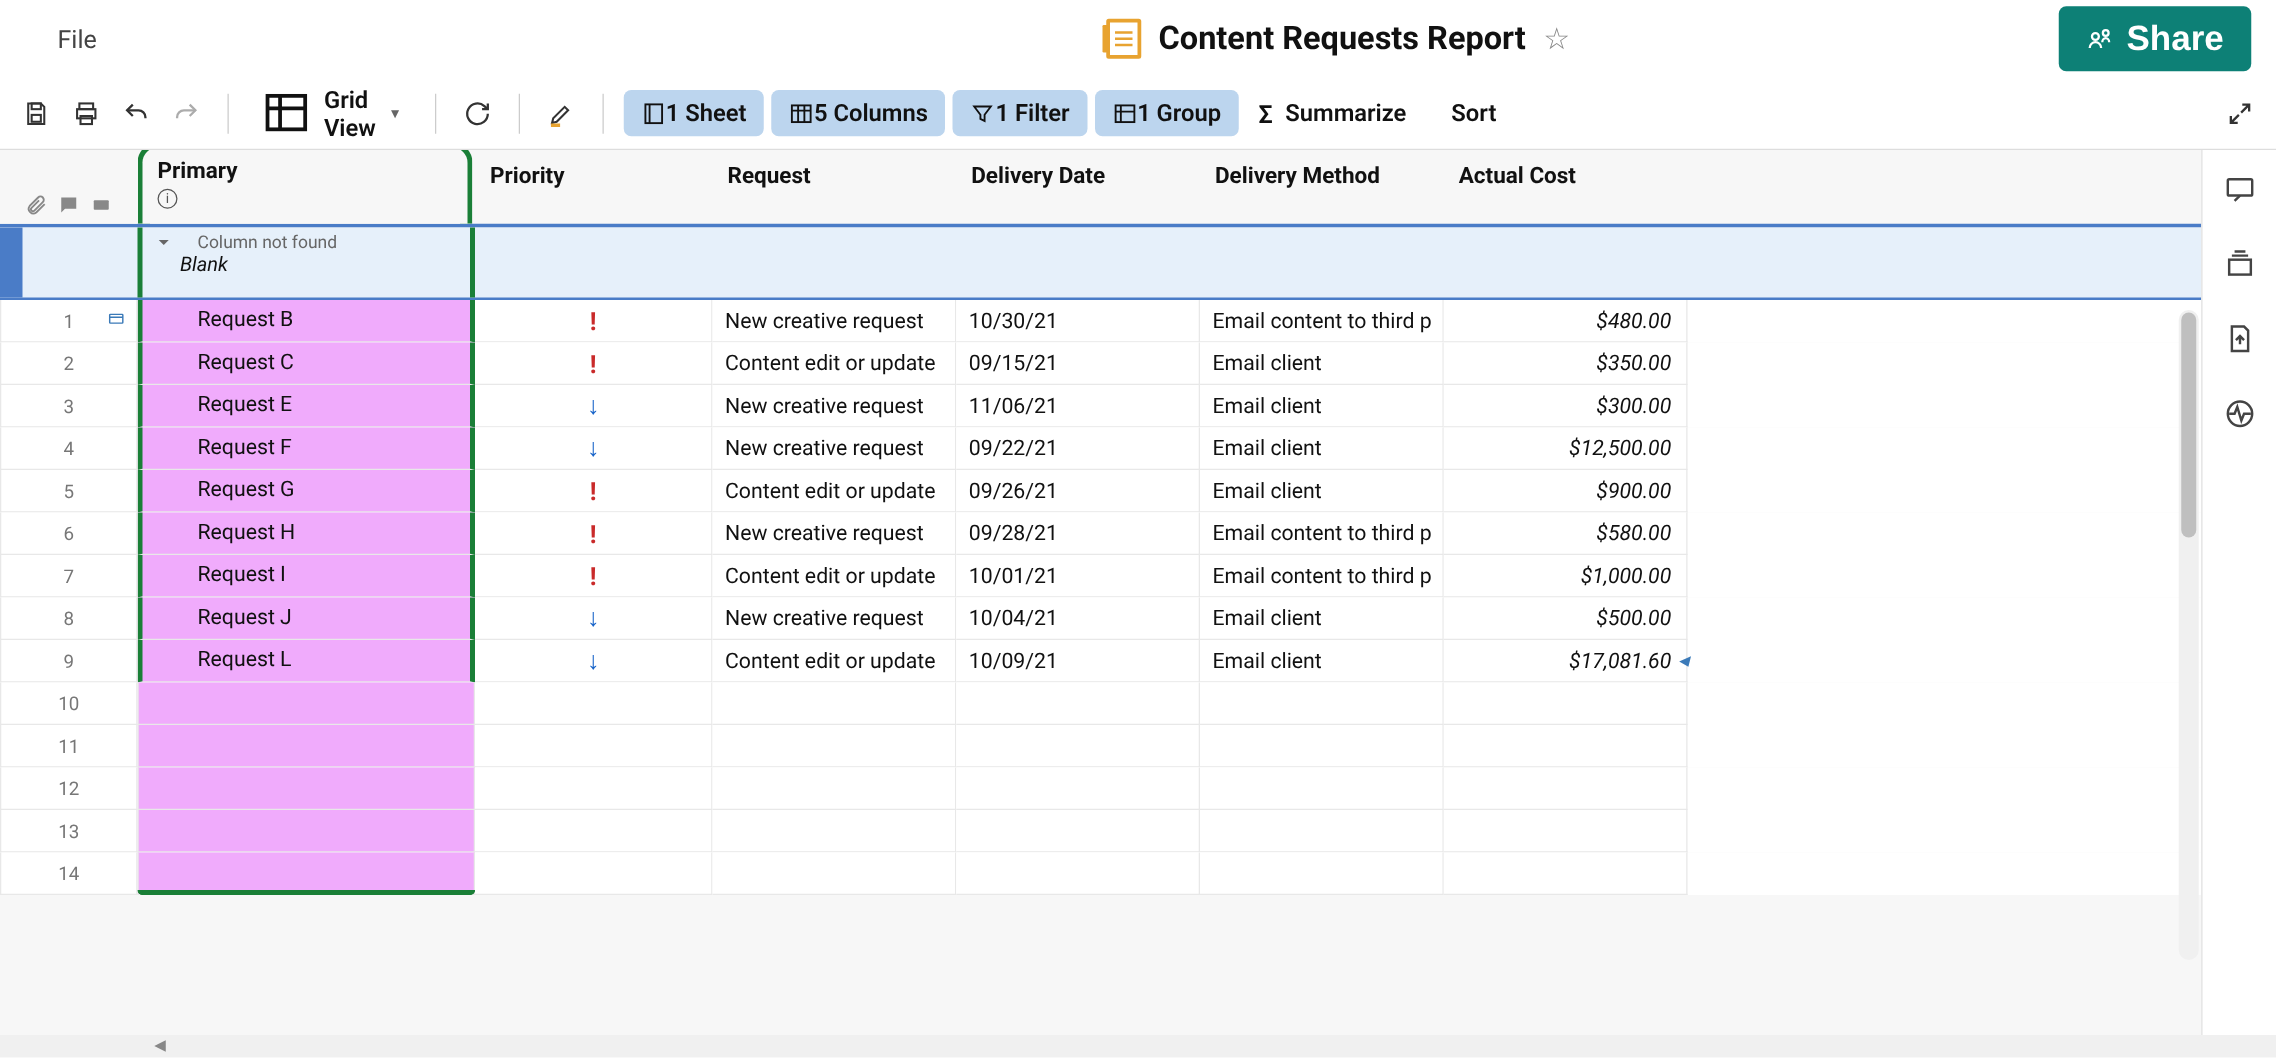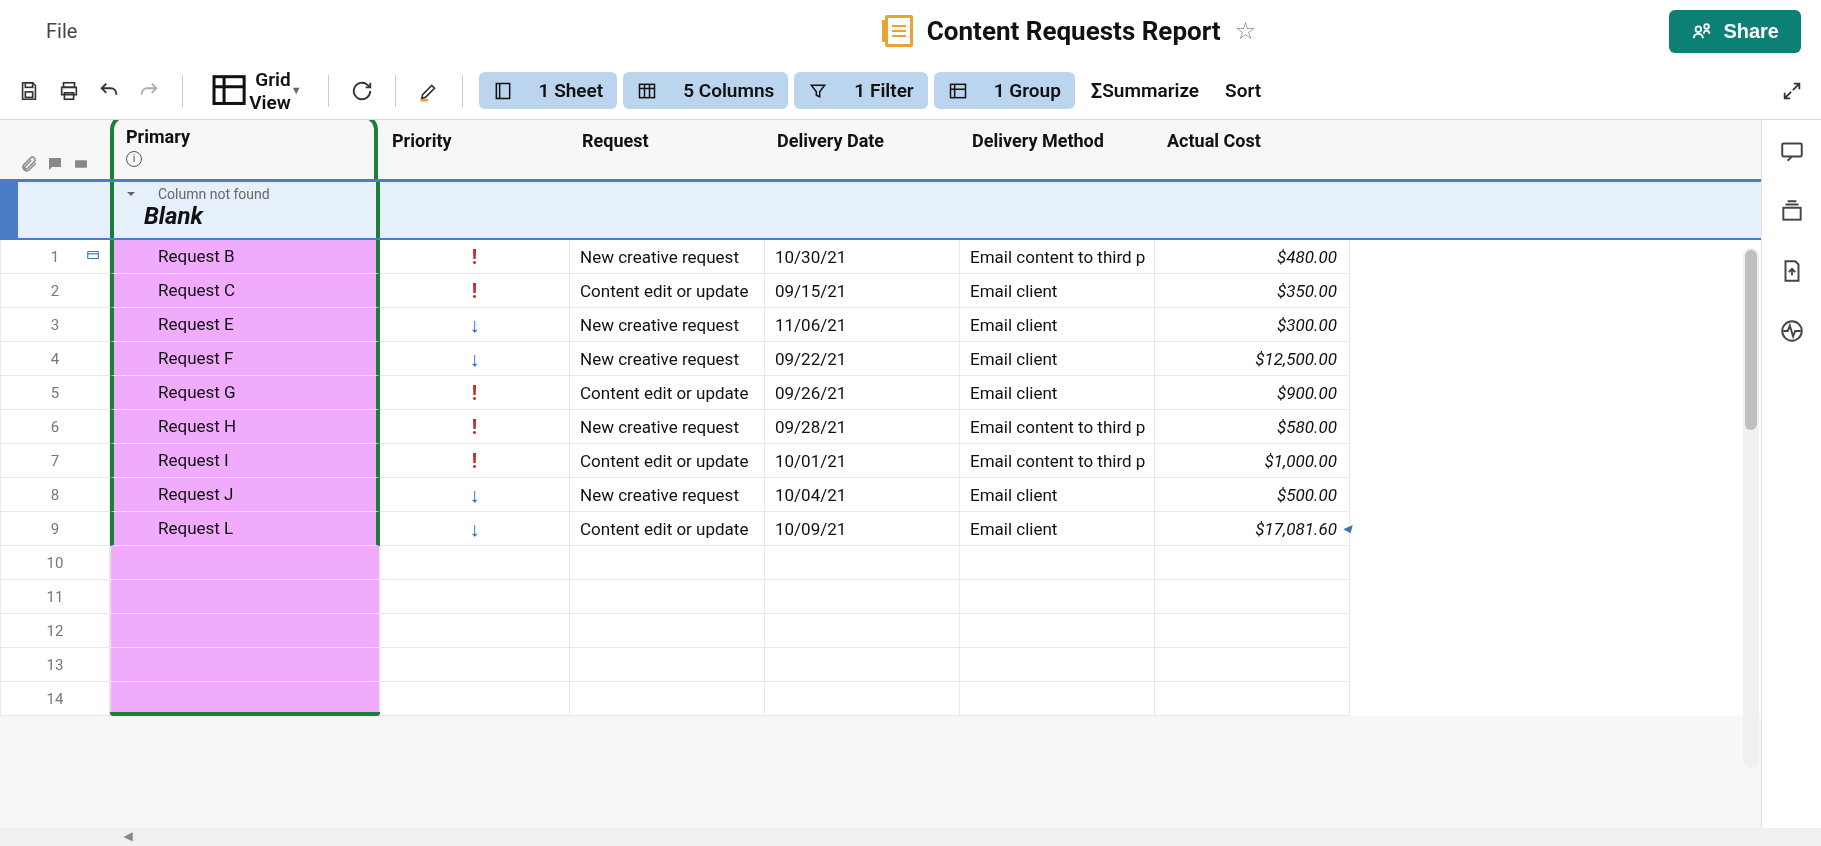--- a/index.html
+++ b/index.html
@@ -10,32 +10,32 @@
 .header { display: flex; align-items: center; height: 62px; padding: 0 20px; }
 .header-left { flex: 0 0 520px; display:flex; align-items:center; }
 .file-menu { font-size: 20px; color: #444; cursor: pointer; padding: 4px 8px; margin-left: 18px; }
 .header-center { flex: 1; display: flex; align-items: center; justify-content: center; gap: 14px; }
 .doc-icon { width: 28px; height: 32px; background: #fff; border: 3px solid #e8a330; border-radius: 2px; display: flex; flex-direction: column; justify-content: center; gap: 3px; padding: 3px 4px; position: relative; }
 .doc-icon::before { content:""; position:absolute; left:-6px; top:2px; bottom:2px; width:4px; background:#e8a330; border-radius:1px;}
 .doc-icon .line { height: 2px; background: #e8a330; }
 .title { font-size: 26px; font-weight: 700; color: #111; }
 .star { font-size: 24px; color: #888; cursor: pointer; }
 .header-right { flex: 0 0 200px; display: flex; justify-content: flex-end; }
-.share-btn { background: #0d8076; color: #fff; border: none; border-radius: 6px; padding: 10px 22px; font-size: 20px; font-weight: 600; display: flex; align-items: center; gap: 10px; cursor: pointer; }
+.share-btn { background: #0d8076; color: #fff; border: none; border-radius: 6px; padding: 10px 22px; font-size: 28px; font-weight: 600; display: flex; align-items: center; gap: 10px; cursor: pointer; }
 .share-btn svg { width:22px; height:22px; }
 
 
 .toolbar { display: flex; align-items: center; height: 58px; padding: 0 12px; border-bottom: 1px solid #ddd; gap: 6px; }
 .tb-icon { width: 34px; height: 34px; display: flex; align-items: center; justify-content: center; cursor: pointer; color: #333; border-radius: 4px; }
 .tb-icon svg { width: 22px; height: 22px; }
 .tb-sep { width: 1px; height: 32px; background: #ccc; margin: 0 10px; }
-.tb-pill { display: flex; align-items: center; gap: 26px; padding: 7px 14px; border-radius: 6px; font-size: 19px; font-weight: 600; color: #111; cursor: pointer; }
+.tb-pill { display: flex; align-items: center; gap: 0; padding: 7px 14px; border-radius: 6px; font-size: 19px; font-weight: 600; color: #111; cursor: pointer; }
 .tb-pill.active { background: #bcd5ee; }
 .tb-pill svg { width: 20px; height: 20px; }
-.tb-text { font-size: 19px; font-weight: 600; padding: 6px 10px; display:flex; align-items:center; cursor:pointer;text-align:right; }
+.tb-text { font-size: 19px; font-weight: 600; padding: 6px 10px; display:flex; align-items:center; gap:10px; cursor:pointer; }
 .expand-icon { margin-left: auto; cursor: pointer; color:#333; }
 
 
 .grid-wrap { flex: 1; display: flex; position: relative; background: #f7f7f7; overflow:hidden; }
 .grid-main { flex: 1; display: flex; flex-direction: column; }
 .right-rail { width: 60px; background: #fff; border-left: 1px solid #e0e0e0; display: flex; flex-direction: column; align-items: center; padding-top: 18px; gap: 30px; }
 .right-rail .rail-icon { color: #444; cursor: pointer; }
 .right-rail svg { width: 26px; height: 26px; }
 
 
@@ -52,21 +52,21 @@
 .col-method { width: 195px; }
 .col-cost { width: 195px; }
 
 
 .group-row { display: flex; background: #e6f0fa; border-bottom: 2px solid #4a7cc7; height: 58px; align-items: center; }
 .group-handle { width: 18px; background: #4a7cc7; align-self: stretch; }
 .group-gutter { width: 92px; }
 .group-primary { width: 270px; border-left: 4px solid #1a7f37; border-right: 4px solid #1a7f37; padding: 4px 12px; align-self: stretch; }
 .group-primary .err { font-size: 14px; color: #666; display:flex; align-items:center; gap:22px; }
 .group-primary .err svg { width:10px; height:10px; }
-.group-primary .blank { font-size: 24px; font-style: italic; font-weight: 700; padding-left: 18px; }
+.group-primary .blank { font-size: 16px; font-style: italic; font-weight: 400; padding-left: 18px; }
 
 
 .rows { display:flex; flex-direction:column; }
 .row { display: flex; height: 34px; align-items: stretch; background:#fff; }
 .row .rn { width: 110px; display:flex; align-items:center; justify-content:center; font-size:15px; color:#777; background:#fff; border:1px solid #e8e8e8; border-top:none; position:relative; }
 .row .rn .card { position:absolute; right:8px; color:#3b7ab8; }
 .row .cell-primary { width: 270px; border-left:4px solid #1a7f37; border-right:4px solid #1a7f37; border-bottom:1px solid #e8e8e8; padding:6px 12px 6px 44px; font-size:17px; background:#f0abfc; }
 .row .cell { border-bottom:1px solid #e8e8e8; border-right:1px solid #e8e8e8; padding:6px 10px; font-size:17px; background:#fff; display:flex; align-items:center; }
 .row .cell-priority { width:190px; justify-content:center; font-size:20px; font-weight:700; }
 .row .cell-request { width:195px; }

